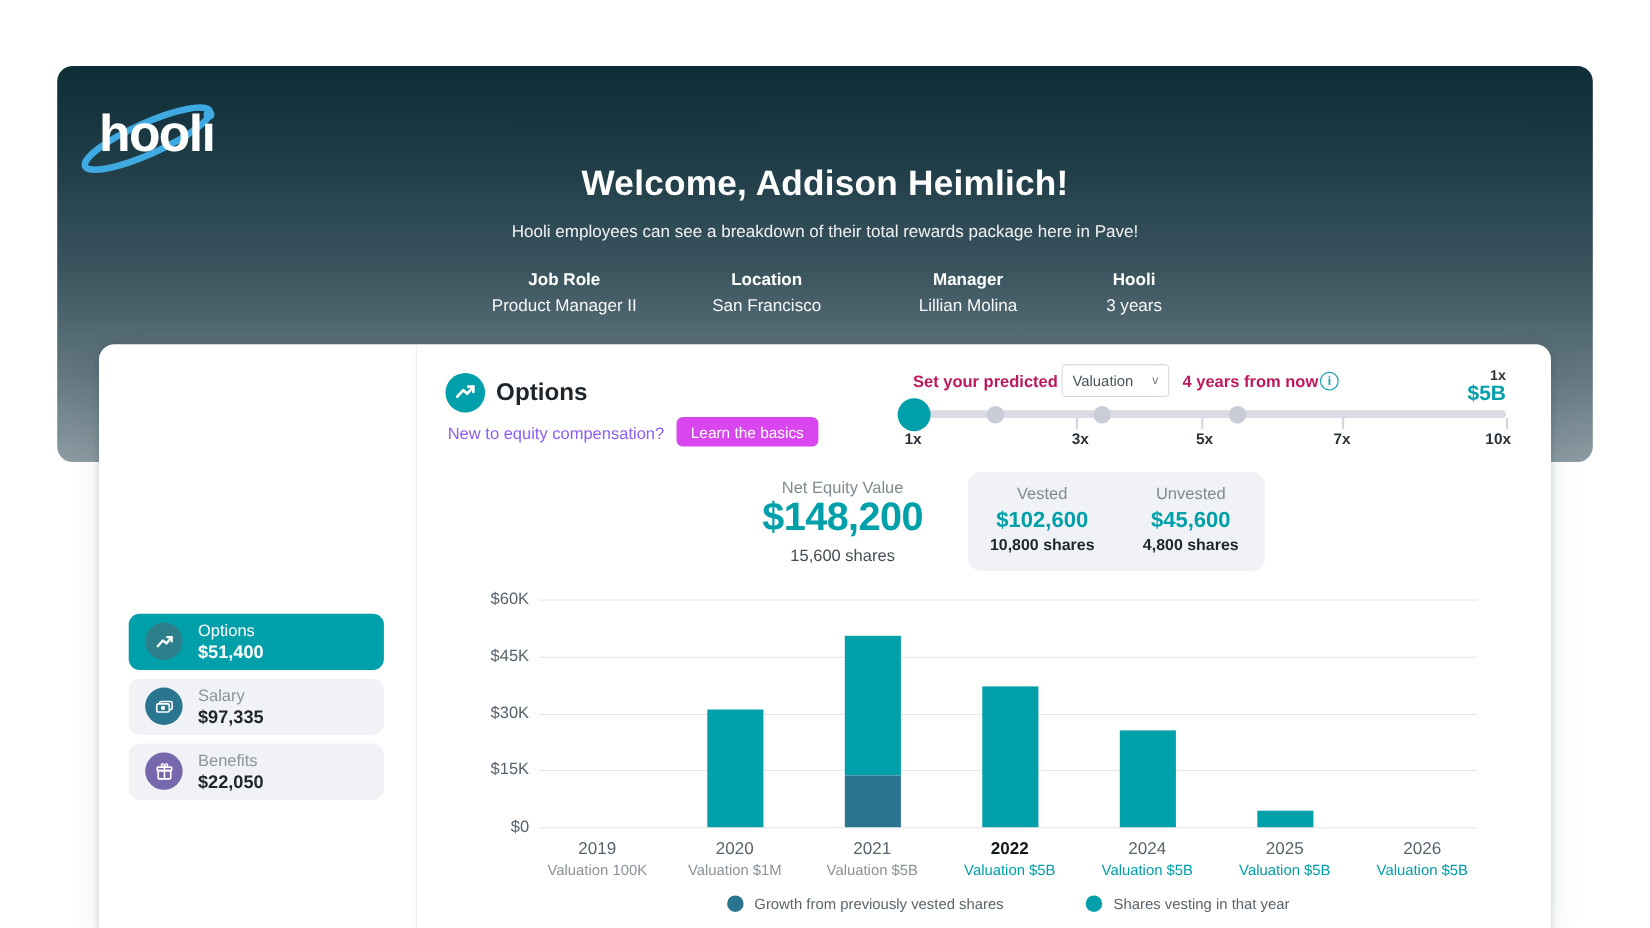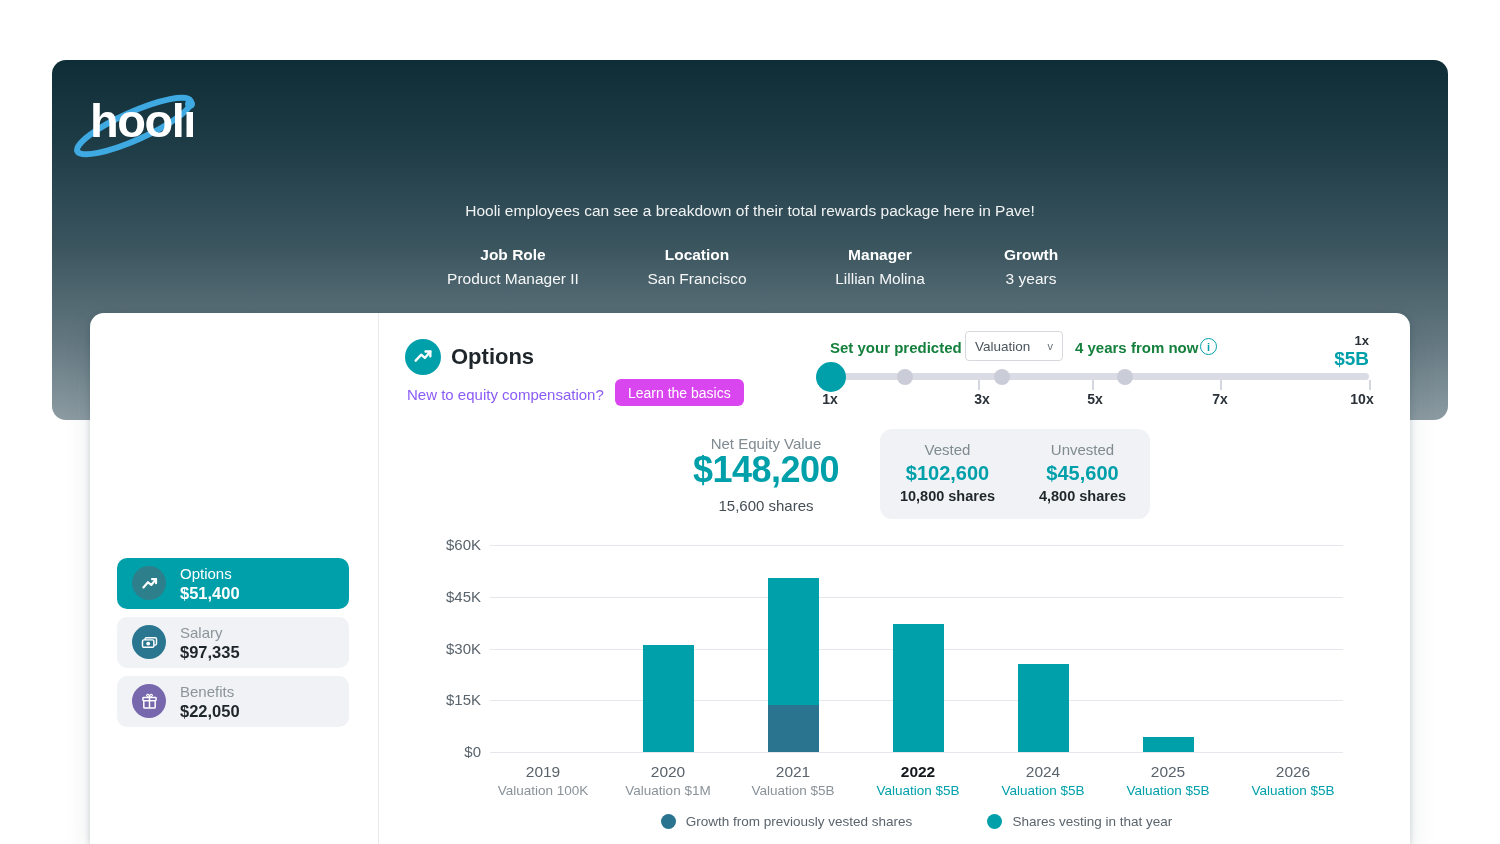--- a/index.html
+++ b/index.html
@@ -44,21 +44,21 @@
   .cat-row.active .cat-label, .cat-row.active .cat-amount { color:#ffffff; }
 
   
   .opt-icon { position:absolute; left:26px; top:26px; width:36px; height:36px; border-radius:50%; background:#00a0aa; display:flex; align-items:center; justify-content:center; }
   .opt-icon svg { width:22px; height:22px; }
   .opt-title { position:absolute; left:72px; top:31px; font-size:22px; font-weight:700; color:#1f262b; }
   .opt-prompt { position:absolute; left:28px; top:73px; font-size:15px; color:#8b5cf6; }
   .learn-btn { position:absolute; left:236px; top:66px; height:27px; padding:0 13px; border:none; border-radius:6px; background:#d946ef; color:#ffffff; font-size:14px; font-family:inherit; display:flex; align-items:center; cursor:pointer; }
 
   
-  .predict-label { position:absolute; top:26px; font-size:15px; font-weight:700; color:#15803d; white-space:nowrap; }
+  .predict-label { position:absolute; top:26px; font-size:15px; font-weight:700; color:#be185d; white-space:nowrap; }
   .lbl-prefix { left:451px; } .lbl-suffix { left:696px; }
   .dropdown { position:absolute; left:586px; top:18px; width:98px; height:30px; background:#fff; border:1px solid #d5d9dd; border-radius:4px; display:flex; align-items:center; padding:0 9px; cursor:pointer; }
   .dropdown-value { font-size:13.5px; color:#4a545c; flex:1; }
   .dropdown-chevron { font-size:11px; color:#6a737a; }
   .info-icon { position:absolute; left:821px; top:25px; width:17px; height:17px; border-radius:50%; border:1.6px solid #00a0aa; color:#00a0aa; font-size:11px; font-weight:700; display:flex; align-items:center; justify-content:center; cursor:pointer; }
   .mult-label { position:absolute; right:41px; top:20px; font-size:13px; font-weight:700; color:#2a3138; }
   .valuation-label { position:absolute; right:41px; top:35px; font-size:19px; font-weight:700; color:#00a0aa; }
   .slider-track { position:absolute; left:441px; top:60px; width:549px; height:7px; border-radius:4px; background:#dadbe4; cursor:pointer; }
   .slider-knob { position:absolute; left:437px; top:49px; width:30px; height:30px; border-radius:50%; background:#00a0aa; cursor:grab; }
   .slider-dot { position:absolute; top:56px; width:16px; height:16px; border-radius:50%; background:#caccd8; }
@@ -94,36 +94,37 @@
 
 <div class="page">
 
   <section class="hero">
     <div class="logo">
       <svg class="logo-swoosh" width="160" height="84" viewBox="0 0 160 84">
         <ellipse cx="66" cy="44" rx="62" ry="14" fill="none" stroke="#3fa9e1" stroke-width="6" transform="rotate(-24 66 44)"></ellipse>
       </svg>
       <span class="logo-text" id="logo-text">hool<span class="logo-istem">ı<span class="logo-idot" style="background: rgb(63, 169, 225);"></span></span></span>
     </div>
+    <h1 class="hero-title">Welcome, Addison Heimlich!</h1>
     <p class="hero-sub">Hooli employees can see a breakdown of their total rewards package here in Pave!</p>
     <div id="info-row">
         <div class="info-col" style="left: 461px; top: 186px;">
           <div class="info-label">Job Role</div>
           <div class="info-value">Product Manager II</div>
         </div>
         <div class="info-col" style="left: 645px; top: 186px;">
           <div class="info-label">Location</div>
           <div class="info-value">San Francisco</div>
         </div>
         <div class="info-col" style="left: 828px; top: 186px;">
           <div class="info-label">Manager</div>
           <div class="info-value">Lillian Molina</div>
         </div>
         <div class="info-col" style="left: 979px; top: 186px;">
-          <div class="info-label">Growth</div>
+          <div class="info-label">Hooli</div>
           <div class="info-value">3 years</div>
         </div>
       </div>
   </section>
 
   <section class="card">
 
     <aside class="left-panel">
       <div class="cat-list" id="cat-list">
           <div class="cat-row active">

